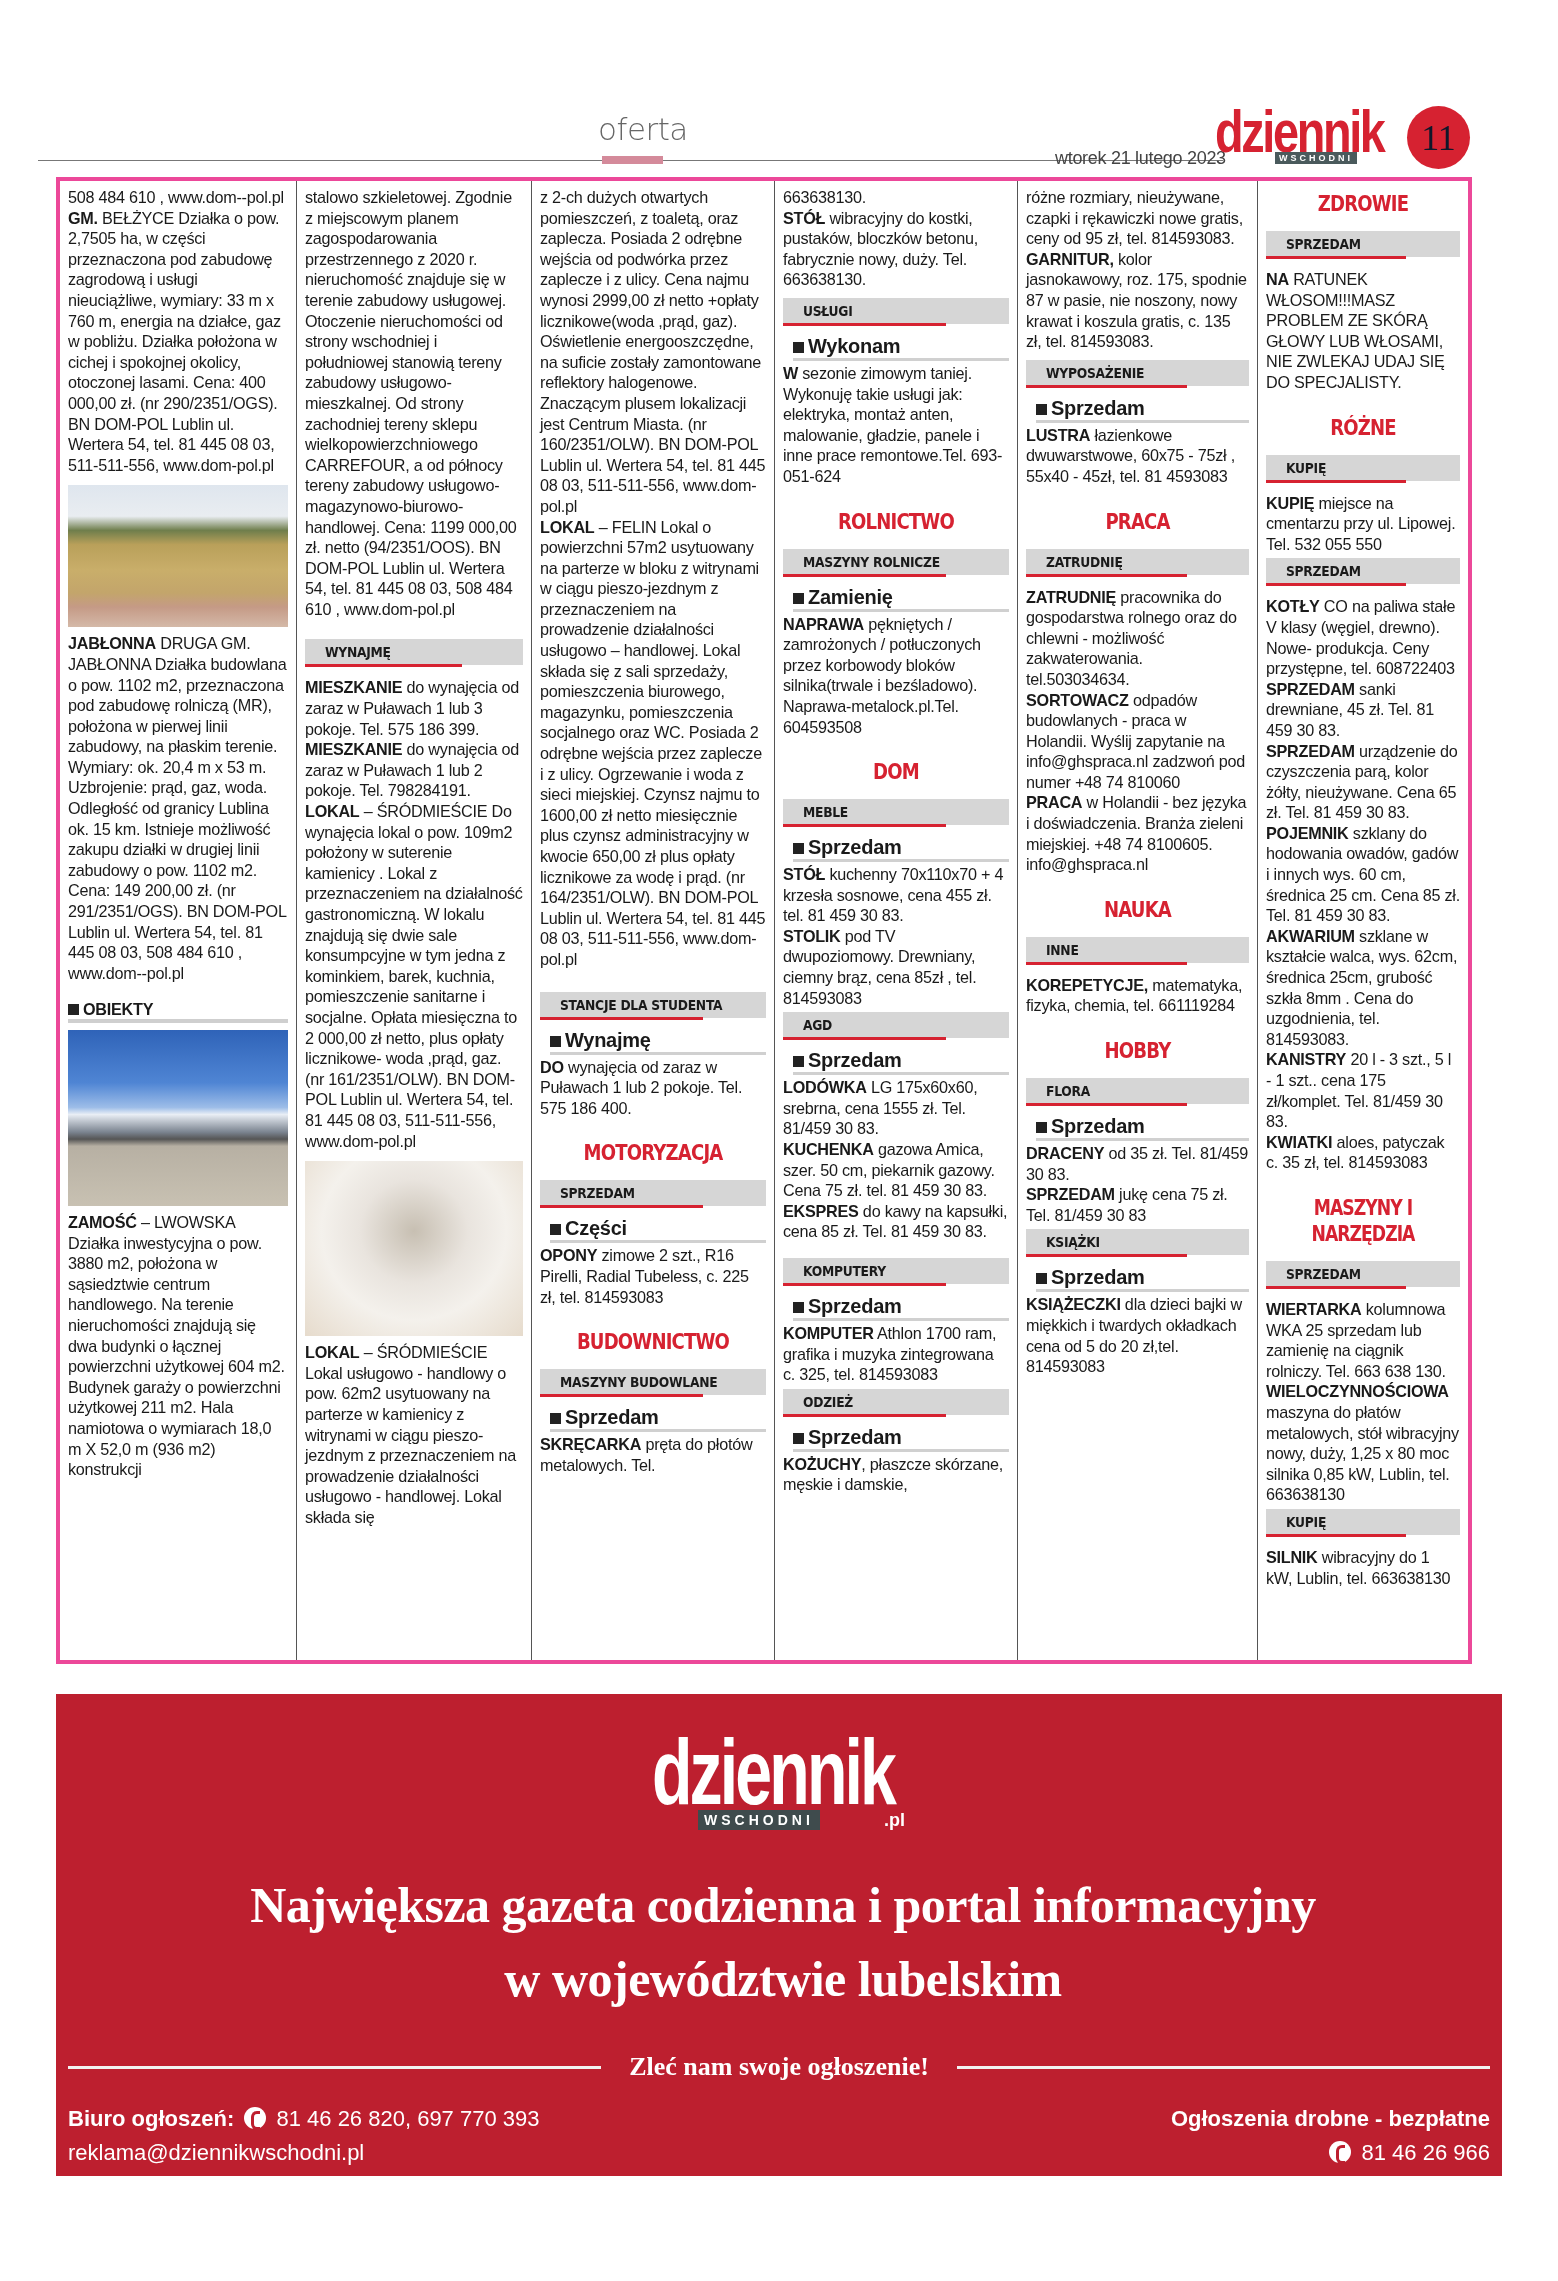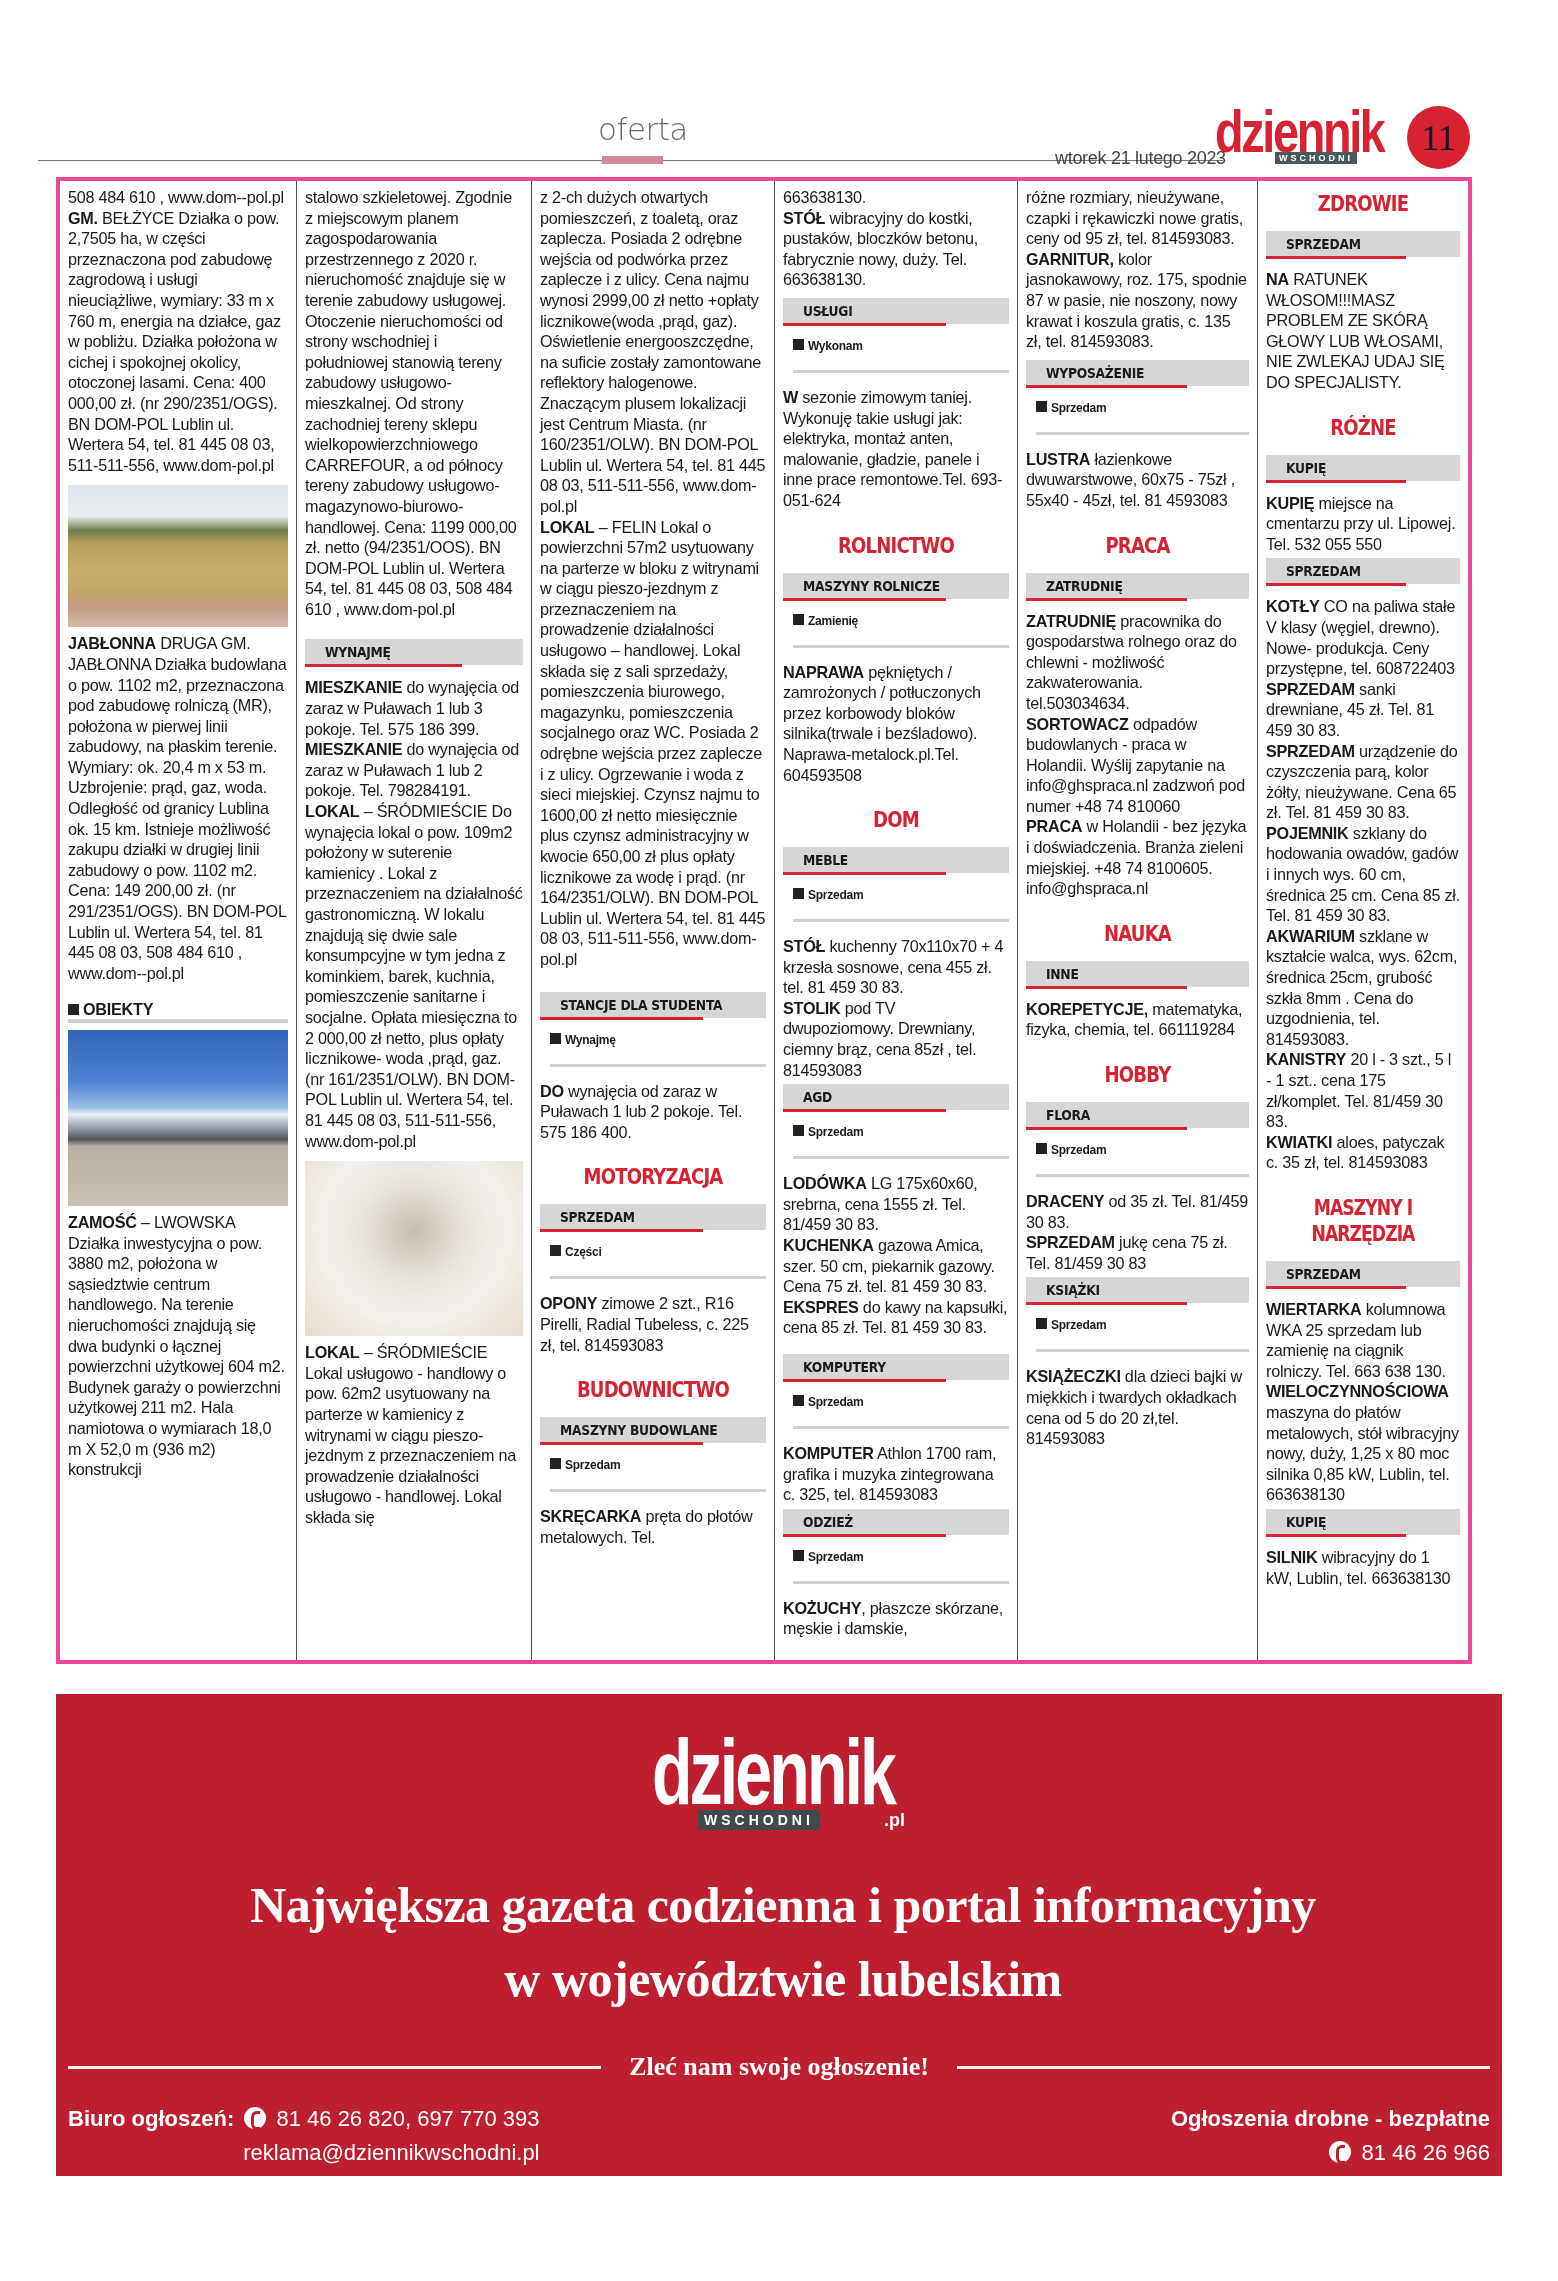--- a/index.html
+++ b/index.html
@@ -20,41 +20,41 @@
   .col { position: relative; height: 100%; border-right: 1px solid #555; padding: 6px 8px 0 8px; overflow: hidden; font-size: 16.2px; line-height: 20.6px; letter-spacing: -0.25px; }
   .col:last-child { border-right: none; }
   .col p { margin: 0; }
   .col b { font-weight: bold; }
 
   .cat { text-align: center; color: #d62231; font-family: "DejaVu Sans", sans-serif; font-weight: bold; font-size: 22px; letter-spacing: -1px; transform: scaleX(0.82); margin: 22px 0 14px; line-height: 26px; }
   .cat.first { margin-top: 4px; }
   .subbar { position: relative; height: 26px; background: #d6d6d6; margin: 8px 0 12px; }
   .subbar span { position: absolute; left: 20px; top: 3px; font-family: "DejaVu Sans", sans-serif; font-weight: bold; font-size: 14px; letter-spacing: -0.3px; transform: scaleX(0.88); transform-origin: left top; color: #1a1a1a; }
   .subbar::after { content: ""; position: absolute; left: 0; bottom: -2px; width: 72%; height: 3px; background: #d62231; }
-  .subhead { position: relative; margin: 4px 0 14px 10px; padding-bottom: 14px; border-bottom: 3px solid #d0d0d0; font-weight: bold; font-size: 12px; line-height: 20px; }
+  .subhead { position: relative; margin: 4px 0 2px 10px; padding-bottom: 2px; border-bottom: 3px solid #d0d0d0; font-weight: bold; font-size: 20px; line-height: 20px; }
   .subhead .sq { display: inline-block; width: 11px; height: 11px; background: #222; margin-right: 4px; vertical-align: 0; }
 
   .photo { width: 100%; margin: 10px 0 6px; border: 0; }
   .photo-field { height: 142px; background: linear-gradient(180deg, #dfe6ee 0%, #e9edf1 22%, #6f7e4c 32%, #b9a05a 42%, #c9ae6a 60%, #c3a56b 76%, #c59a86 86%, #d4b9a8 100%); }
   .photo-yard { height: 176px; background: linear-gradient(180deg, #2f63b8 0%, #4f85d4 30%, #9dbde8 44%, #e9eef5 48%, #7b8490 58%, #555 62%, #b7b0a3 66%, #c8c1b2 100%); }
   .photo-room { height: 175px; background: radial-gradient(ellipse at 50% 40%, #c7bfb2 0%, #e9e4de 35%, #f4f1ec 60%, #e6dbcc 100%); }
   .subtle-head { position: relative; margin: 16px 0 4px; font-weight: bold; }
   .subtle-head .sq { display: inline-block; width: 11px; height: 11px; background: #222; margin-right: 4px; }
   .subtle-head::after { content: ""; position: absolute; left: 0; right: 0; bottom: -3px; height: 4px; background: #cfcfcf; }
 
   .banner { position: absolute; left: 56px; top: 1694px; width: 1446px; height: 482px; background: #bd1f2f; color: #fff; }
   .banner .b-logo { position: absolute; left: 596px; top: 40px; width: 300px; height: 110px; }
   .banner .b-logo .word { position: absolute; left: 0; top: -8px; font-weight: bold; font-size: 92px; letter-spacing: -4px; transform: scaleX(0.72); transform-origin: left top; color: #fff; line-height: 1; }
   .banner .b-logo .sub { position: absolute; left: 46px; top: 76px; background: #3f4b4d; color: #fff; font-size: 14px; font-weight: bold; letter-spacing: 4px; padding: 2px 6px; }
   .banner .b-logo .pl { position: absolute; left: 232px; top: 76px; font-weight: bold; font-size: 18px; }
   .banner .tagline { position: absolute; left: 0; width: 100%; top: 174px; text-align: center; font-family: "Liberation Serif", serif; font-weight: bold; font-size: 50px; line-height: 74px; letter-spacing: -0.5px; padding-left: 8px; }
   .banner .cta-row { position: absolute; left: 12px; right: 12px; top: 358px; height: 30px; display: flex; align-items: center; gap: 16px; }
   .banner .cta-row .ln { flex: 1; height: 3px; background: #f2f2f2; }
   .banner .cta-row .cta { padding: 0 12px; font-family: "Liberation Serif", serif; font-weight: bold; font-size: 26px; }
-  .banner .contact-left { position: absolute; left: 12px; top: 408px; font-size: 22px; line-height: 34px; text-align: right; }
+  .banner .contact-left { position: absolute; left: 12px; top: 408px; font-size: 22px; line-height: 34px; }
   .banner .contact-right { position: absolute; right: 12px; top: 408px; text-align: right; font-size: 22px; line-height: 34px; }
   .banner .label { font-weight: bold; }
   .phone-icon { display: inline-block; width: 22px; height: 22px; border-radius: 50%; background: #fff; position: relative; vertical-align: -3px; margin: 0 4px; }
   .phone-icon::after { content: ""; position: absolute; left: 7px; top: 4px; width: 6px; height: 13px; border: 3px solid #bd1f2f; border-right: none; border-radius: 6px 0 0 6px; }
 </style>
 </head>
 <body>
 
 <div class="header">
   <div class="rule"></div>

